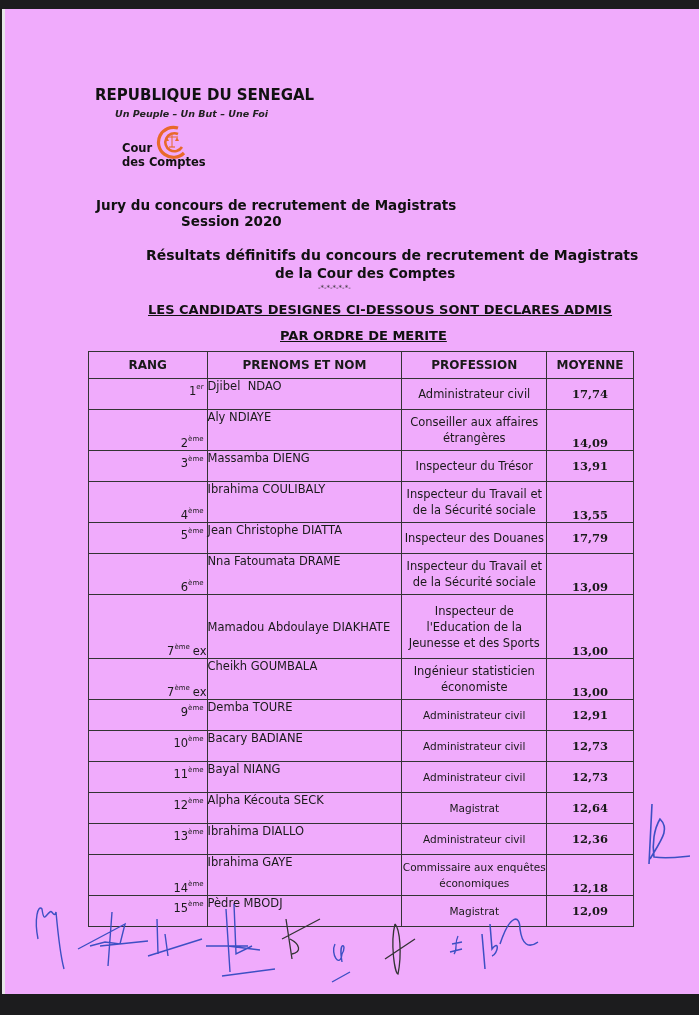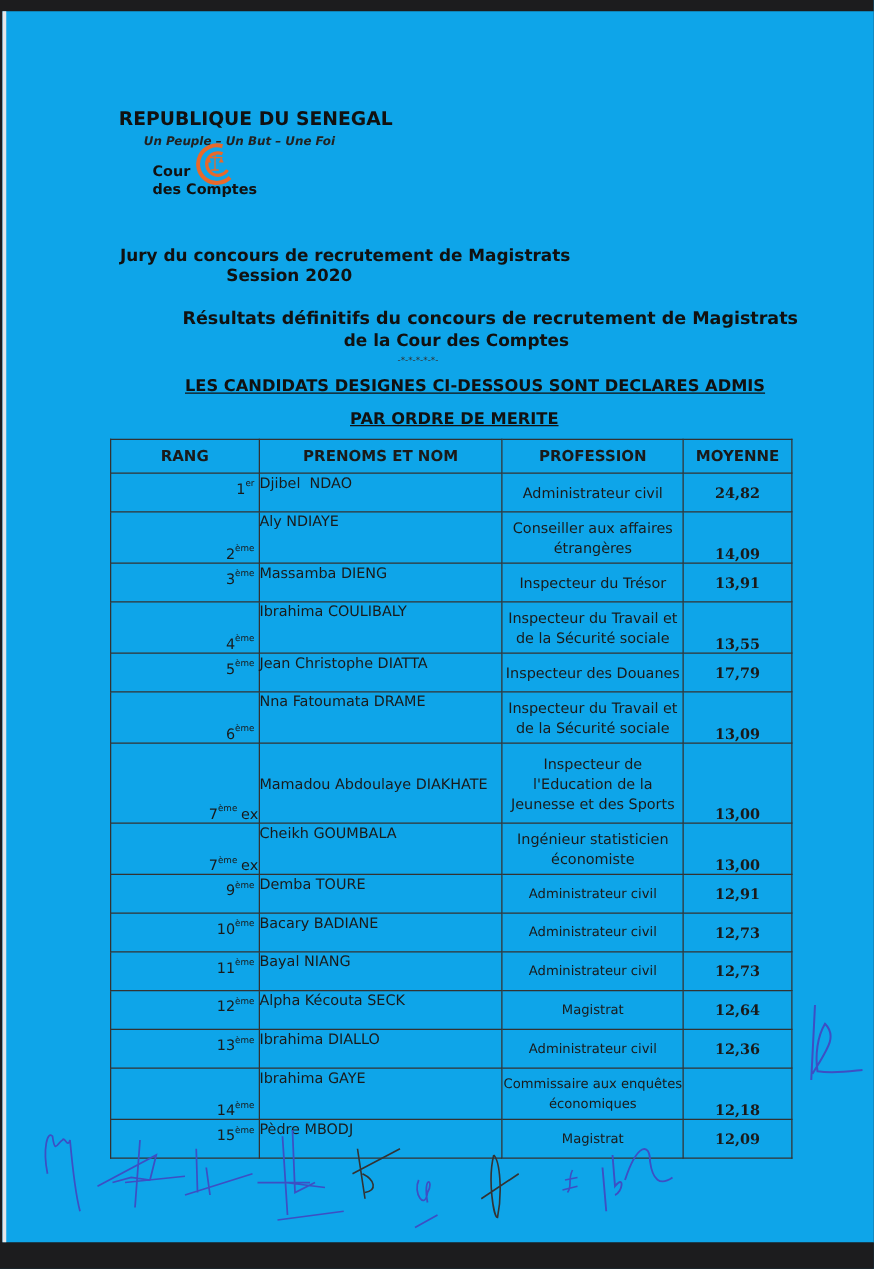--- a/index.html
+++ b/index.html
@@ -2,28 +2,28 @@
 <html><head>
   <meta charset="utf-8">
   <style>
     html, body { margin: 0; padding: 0; }
     body {
       width: 699px; height: 1015px; background: #1c1c1e; position: relative; overflow: hidden;
       font-family: "DejaVu Sans", sans-serif;
     }
     .page {
       position: absolute; left: 2px; top: 9px; width: 697px; height: 985px;
-      background: #0ea5e9;
+      background: #f0abfc;
     }
     .page::before {
       content: ""; position: absolute; left: 0; top: 0; bottom: 0; width: 3px; background: #e6e6e8;
     }
     .hdr-rep { position: absolute; left: 93px; top: 77px; font-weight: bold; font-size: 15px; color: #111; }
     .hdr-motto { position: absolute; left: 113px; top: 99px; font-style: italic; font-weight: bold; font-size: 9.5px; color: #222; }
-    .logo { position: absolute; left: 118px; top: 105px; width: 100px; height: 52px; }
+    .logo { position: absolute; left: 118px; top: 116px; width: 100px; height: 52px; }
     .logo-cour { position: absolute; left: 2px; top: 16px; font-weight: bold; font-size: 11.5px; color: #111; }
     .logo-des { position: absolute; left: 2px; top: 30px; font-weight: bold; font-size: 11.5px; color: #111; white-space: nowrap; }
     .logo svg { position: absolute; left: 28px; top: 0; }
     .jury { position: absolute; left: 94px; top: 188px; font-weight: bold; font-size: 13.5px; color: #111; }
     .session { position: absolute; left: 179px; top: 204px; font-weight: bold; font-size: 13.5px; color: #111; }
     .res1 { position: absolute; left: 144px; top: 238px; font-weight: bold; font-size: 14px; color: #111; white-space: nowrap; }
     .res2 { position: absolute; left: 273px; top: 256px; font-weight: bold; font-size: 13.5px; color: #111; }
     .stars { position: absolute; left: 316px; top: 275px; font-size: 7px; color: #333; letter-spacing: 0; }
     .admis { position: absolute; left: 146px; top: 293px; font-weight: bold; font-size: 13px; text-decoration: underline; color: #111; white-space: nowrap; }
     .ordre { position: absolute; left: 278px; top: 319px; font-weight: bold; font-size: 13px; text-decoration: underline; color: #111; }
@@ -95,21 +95,21 @@
         <th>PRENOMS ET NOM</th>
         <th>PROFESSION</th>
         <th>MOYENNE</th>
       </tr>
     </thead>
     <tbody id="rows">
         <tr class="r1">
           <td class="rang top"><span>1</span><sup>er</sup><span style="margin-left: 3px;"></span></td>
           <td class="nom" style="white-space: pre;">Djibel  NDAO</td>
           <td class="prof">Administrateur civil</td>
-          <td class="moy mid">24,82</td>
+          <td class="moy mid">17,74</td>
         </tr>
         <tr class="r2">
           <td class="rang"><span>2</span><sup>ème</sup><span style="margin-left: 3px;"></span></td>
           <td class="nom" style="white-space: pre;">Aly NDIAYE</td>
           <td class="prof">Conseiller aux affaires étrangères</td>
           <td class="moy">14,09</td>
         </tr>
         <tr class="r1">
           <td class="rang top"><span>3</span><sup>ème</sup><span style="margin-left: 3px;"></span></td>
           <td class="nom" style="white-space: pre; margin-left: 12px;">Massamba DIENG</td>

